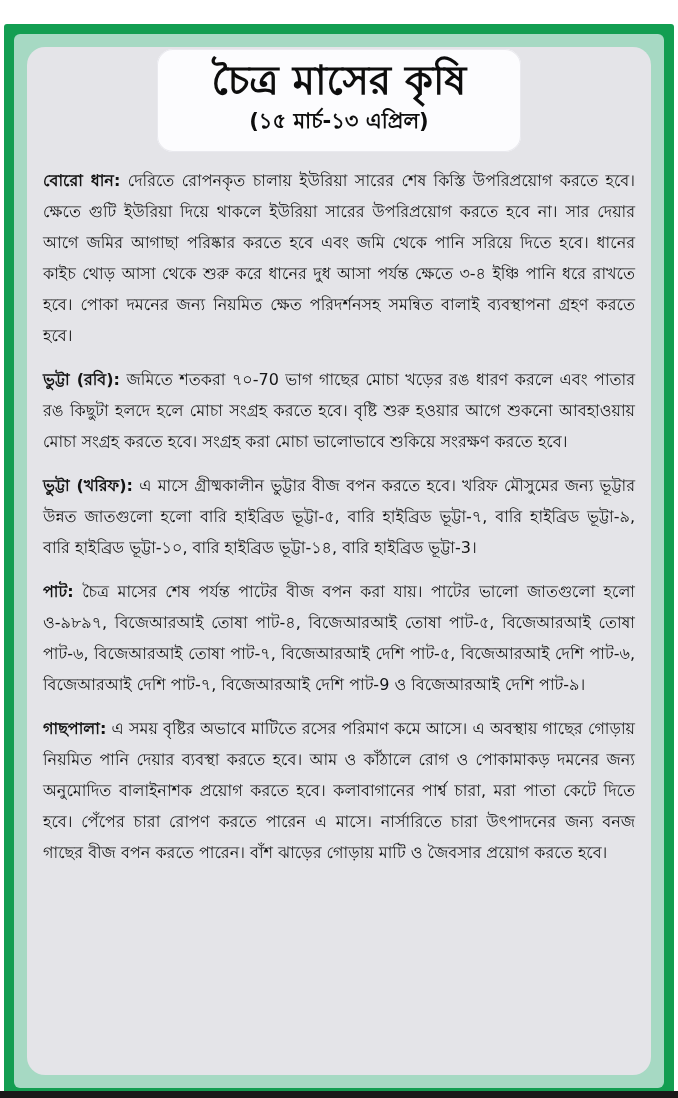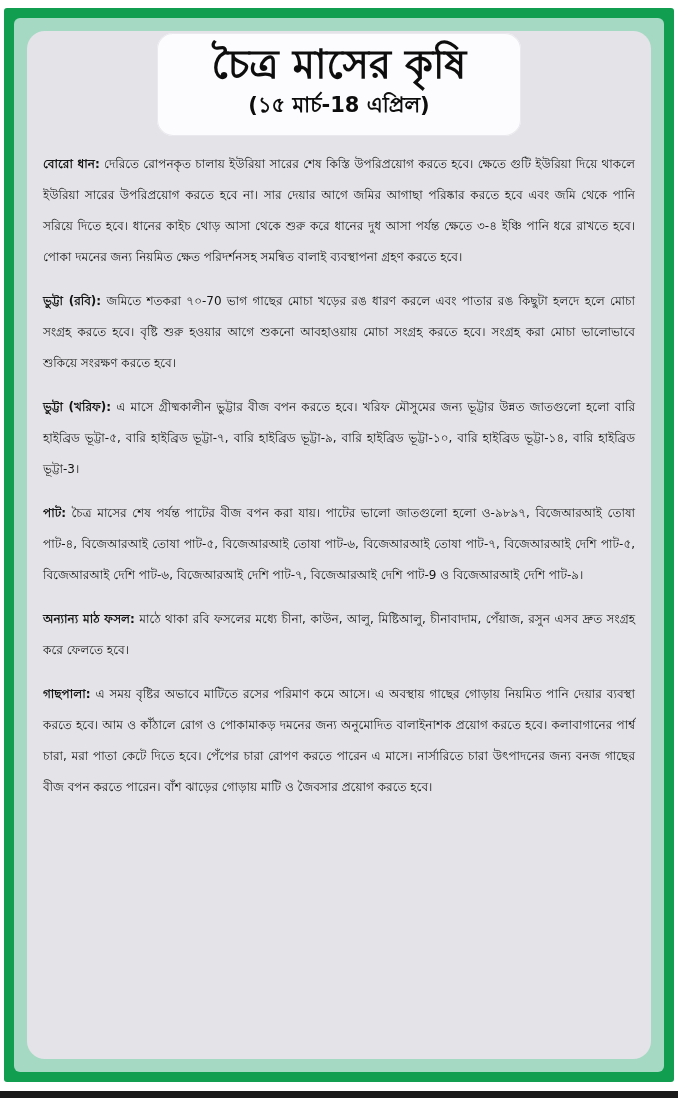--- a/index.html
+++ b/index.html
@@ -10,21 +10,21 @@
     position: relative;
     font-family: "DejaVu Sans", sans-serif;
     color: #121212;
     overflow: hidden;
   }
   .black-strip {
     position: absolute; left: 0; right: 0; bottom: 0;
     height: 7px; background: #1a1a1a;
   }
   .frame {
-    position: absolute; left: 4px; top: 8px;
+    position: absolute; left: 4px; top: 24px;
     width: 670px; height: 1074px;
     background: #129e51;
     padding: 10px;
     border-radius: 3px;
   }
   .frame-inner {
     width: 100%; height: 100%;
     background: #a6d9c3;
     padding: 13px;
     border-radius: 6px;
@@ -51,50 +51,49 @@
     line-height: 1.25;
     color: #0d0d0d;
   }
   .title-period {
     font-size: 21px;
     font-weight: 700;
     color: #0d0d0d;
   }
   .sections { margin-top: 2px; }
   .para {
-    font-size: 12px;
+    font-size: 16px;
     line-height: 31px;
     text-align: justify;
     margin-top: 13px;
     color: #141414;
   }
   .para strong { font-weight: 700; }
 </style>
 </head>
 <body>
 
 <div class="frame">
   <div class="frame-inner">
     <div class="content">
 
       <div class="title-box">
         <div class="title-main">চৈত্র মাসের কৃষি</div>
-        <div class="title-period">(১৫ মার্চ-18 এপ্রিল)</div>
+        <div class="title-period">(১৫ মার্চ-১৩ এপ্রিল)</div>
       </div>
 
       <div class="sections">
         <p class="para"><strong>বোরো ধান:</strong><span> দেরিতে রোপনকৃত চালায় ইউরিয়া সারের শেষ কিস্তি উপরিপ্রয়োগ করতে হবে। ক্ষেতে গুটি ইউরিয়া দিয়ে থাকলে ইউরিয়া সারের উপরিপ্রয়োগ করতে হবে না। সার দেয়ার আগে জমির আগাছা পরিষ্কার করতে হবে এবং জমি থেকে পানি সরিয়ে দিতে হবে। ধানের কাইচ থোড় আসা থেকে শুরু করে ধানের দুধ আসা পর্যন্ত ক্ষেতে ৩-৪ ইঞ্চি পানি ধরে রাখতে হবে। পোকা দমনের জন্য নিয়মিত ক্ষেত পরিদর্শনসহ সমন্বিত বালাই ব্যবস্থাপনা গ্রহণ করতে হবে।</span></p>
 
         <p class="para"><strong>ভুট্টা (রবি):</strong><span> জমিতে শতকরা ৭০-70 ভাগ গাছের মোচা খড়ের রঙ ধারণ করলে এবং পাতার রঙ কিছুটা হলদে হলে মোচা সংগ্রহ করতে হবে। বৃষ্টি শুরু হওয়ার আগে শুকনো আবহাওয়ায় মোচা সংগ্রহ করতে হবে। সংগ্রহ করা মোচা ভালোভাবে শুকিয়ে সংরক্ষণ করতে হবে।</span></p>
 
         <p class="para"><strong>ভুট্টা (খরিফ):</strong><span> এ মাসে গ্রীষ্মকালীন ভুট্টার বীজ বপন করতে হবে। খরিফ মৌসুমের জন্য ভূট্টার উন্নত জাতগুলো হলো বারি হাইব্রিড ভূট্টা-৫, বারি হাইব্রিড ভূট্টা-৭, বারি হাইব্রিড ভূট্টা-৯, বারি হাইব্রিড ভূট্টা-১০, বারি হাইব্রিড ভূট্টা-১৪, বারি হাইব্রিড ভূট্টা-3।</span></p>
 
         <p class="para"><strong>পাট:</strong><span> চৈত্র মাসের শেষ পর্যন্ত পাটের বীজ বপন করা যায়। পাটের ভালো জাতগুলো হলো ও-৯৮৯৭, বিজেআরআই তোষা পাট-৪,  বিজেআরআই তোষা পাট-৫, বিজেআরআই তোষা পাট-৬, বিজেআরআই তোষা পাট-৭, বিজেআরআই দেশি পাট-৫, বিজেআরআই দেশি পাট-৬, বিজেআরআই দেশি পাট-৭, বিজেআরআই দেশি পাট-9 ও বিজেআরআই দেশি পাট-৯।</span></p>
 
-        <p class="para"><strong>অন্যান্য মাঠ ফসল:</strong><span> মাঠে থাকা  রবি ফসলের মধ্যে চীনা, কাউন, আলু, মিষ্টিআলু, চীনাবাদাম, পেঁয়াজ, রসুন এসব দ্রুত সংগ্রহ করে ফেলতে হবে।</span></p>
 
 
         <p class="para"><strong>গাছপালা:</strong><span> এ সময় বৃষ্টির অভাবে মাটিতে রসের পরিমাণ কমে আসে। এ অবস্থায় গাছের গোড়ায় নিয়মিত পানি দেয়ার ব্যবস্থা করতে হবে। আম ও কাঁঠালে রোগ ও পোকামাকড় দমনের জন্য অনুমোদিত বালাইনাশক প্রয়োগ করতে হবে। কলাবাগানের পার্শ্ব চারা, মরা পাতা কেটে দিতে হবে। পেঁপের চারা রোপণ করতে পারেন এ মাসে। নার্সারিতে চারা উৎপাদনের জন্য বনজ গাছের বীজ বপন করতে পারেন। বাঁশ ঝাড়ের গোড়ায় মাটি ও জৈবসার প্রয়োগ করতে হবে।</span></p>
       </div>
 
     </div>
   </div>
 </div>
 
 <div class="black-strip"></div>

